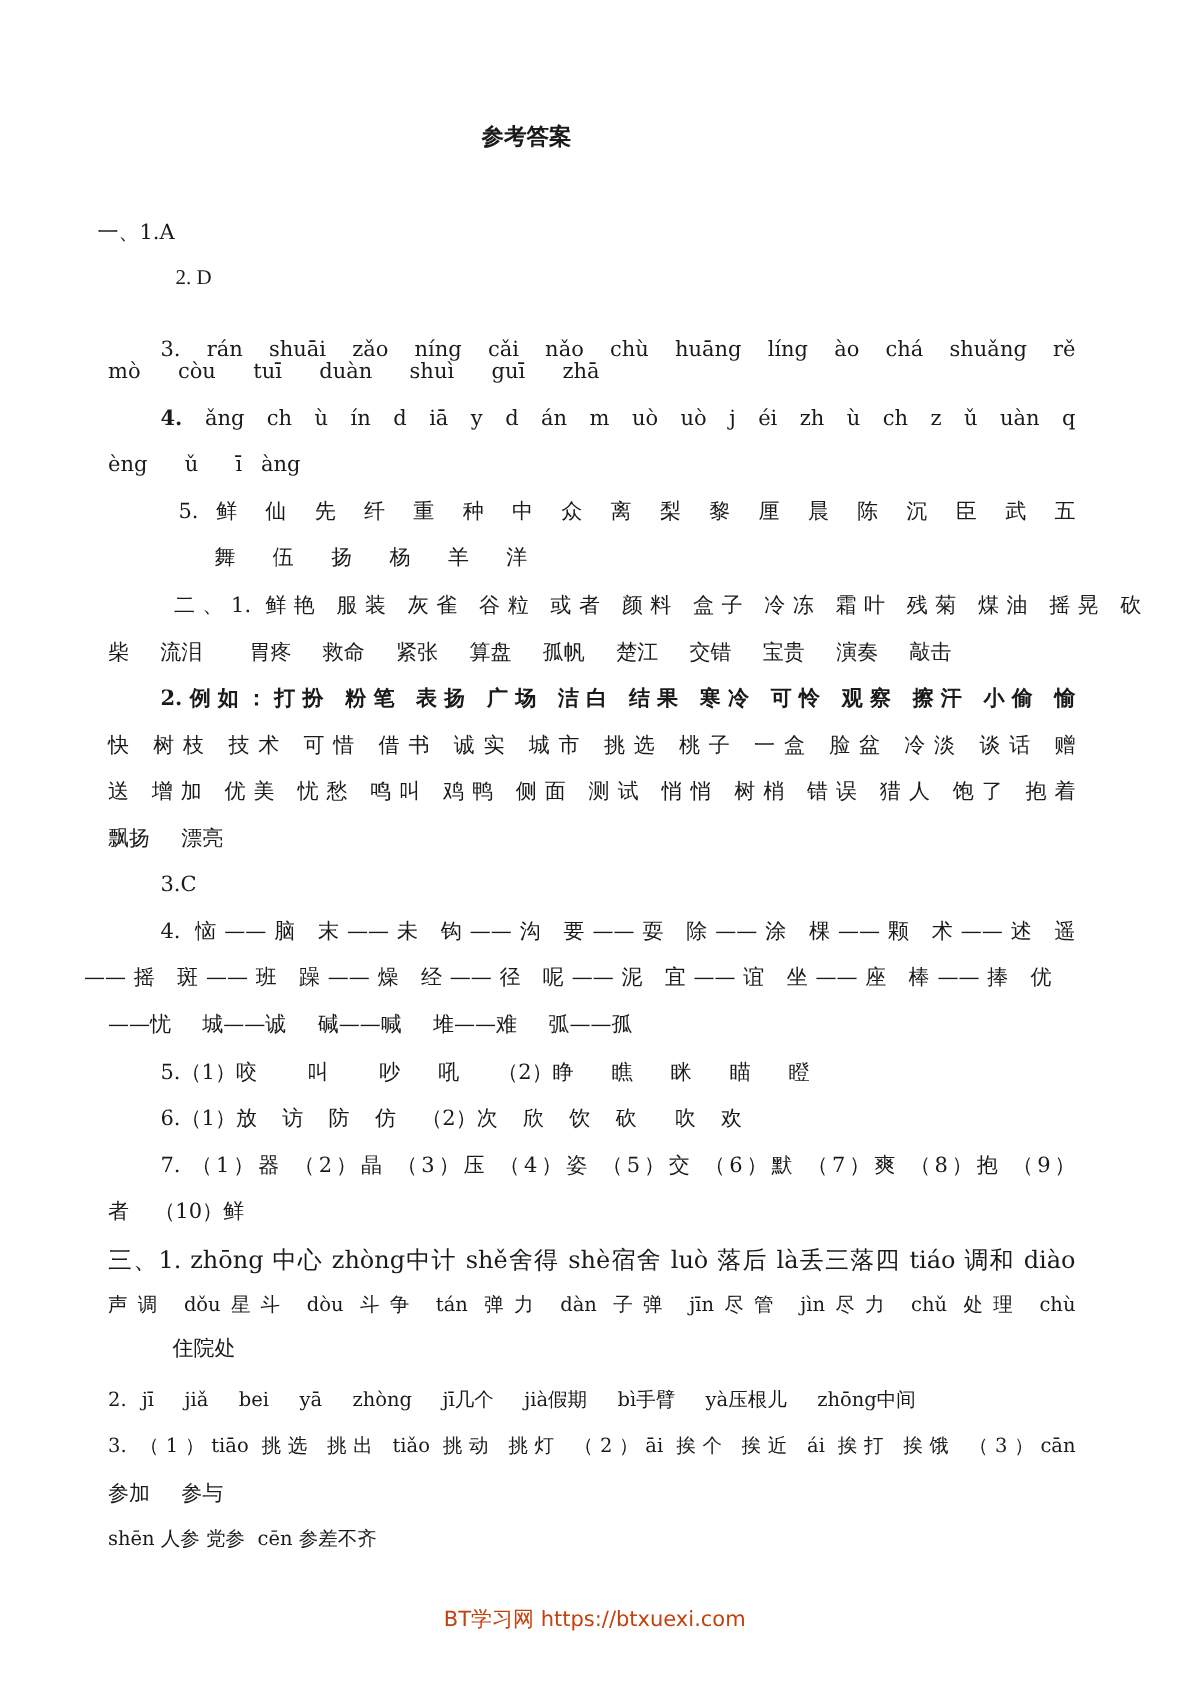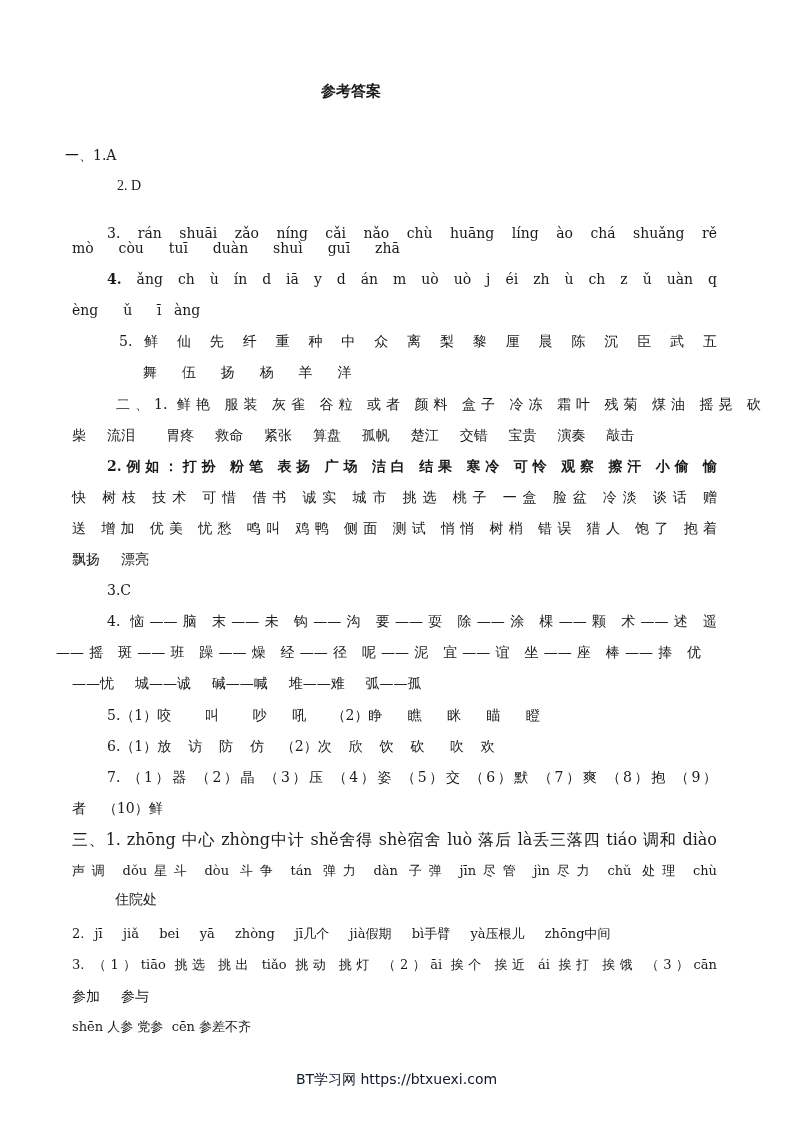--- a/index.html
+++ b/index.html
@@ -3,21 +3,21 @@
   <meta charset="utf-8">
   <style>
     html, body { margin: 0; padding: 0; background: #ffffff; }
     body { width: 793px; height: 1122px; position: relative; overflow: hidden;
            font-family: "DejaVu Serif", "Liberation Serif", serif; color: #1a1a1a; }
     .title { position: absolute; top: 82px; left: 0; width: 702px; text-align: center;
              font-weight: bold; font-size: 15px; font-family: "DejaVu Sans", sans-serif; }
     .line { position: absolute; white-space: pre; font-size: 14px; line-height: 18px; }
     .bold { font-weight: bold; }
     .footer { position: absolute; top: 1071px; left: 0; width: 793px; text-align: center;
-              font-family: "DejaVu Sans", sans-serif; font-size: 14px; color: #0f172a; }
+              font-family: "DejaVu Sans", sans-serif; font-size: 14px; color: #c2410c; }
     .justify { text-align: justify; text-align-last: justify; white-space: normal; }
   </style>
 </head>
 <body>
 
 <div class="title">参考答案</div>
 
 <div class="line" style="top:146px; left:65px;">一、1.A</div>
 <div class="line" style="top:177px; left:117px;font-family:Liberation Serif, serif;">2. D</div>
 <div class="line justify" style="top:224px; left:107px; width:610px;">3. rán  shuāi  zǎo  níng  cǎi  nǎo  chù  huāng  líng  ào  chá  shuǎng  rě</div>

